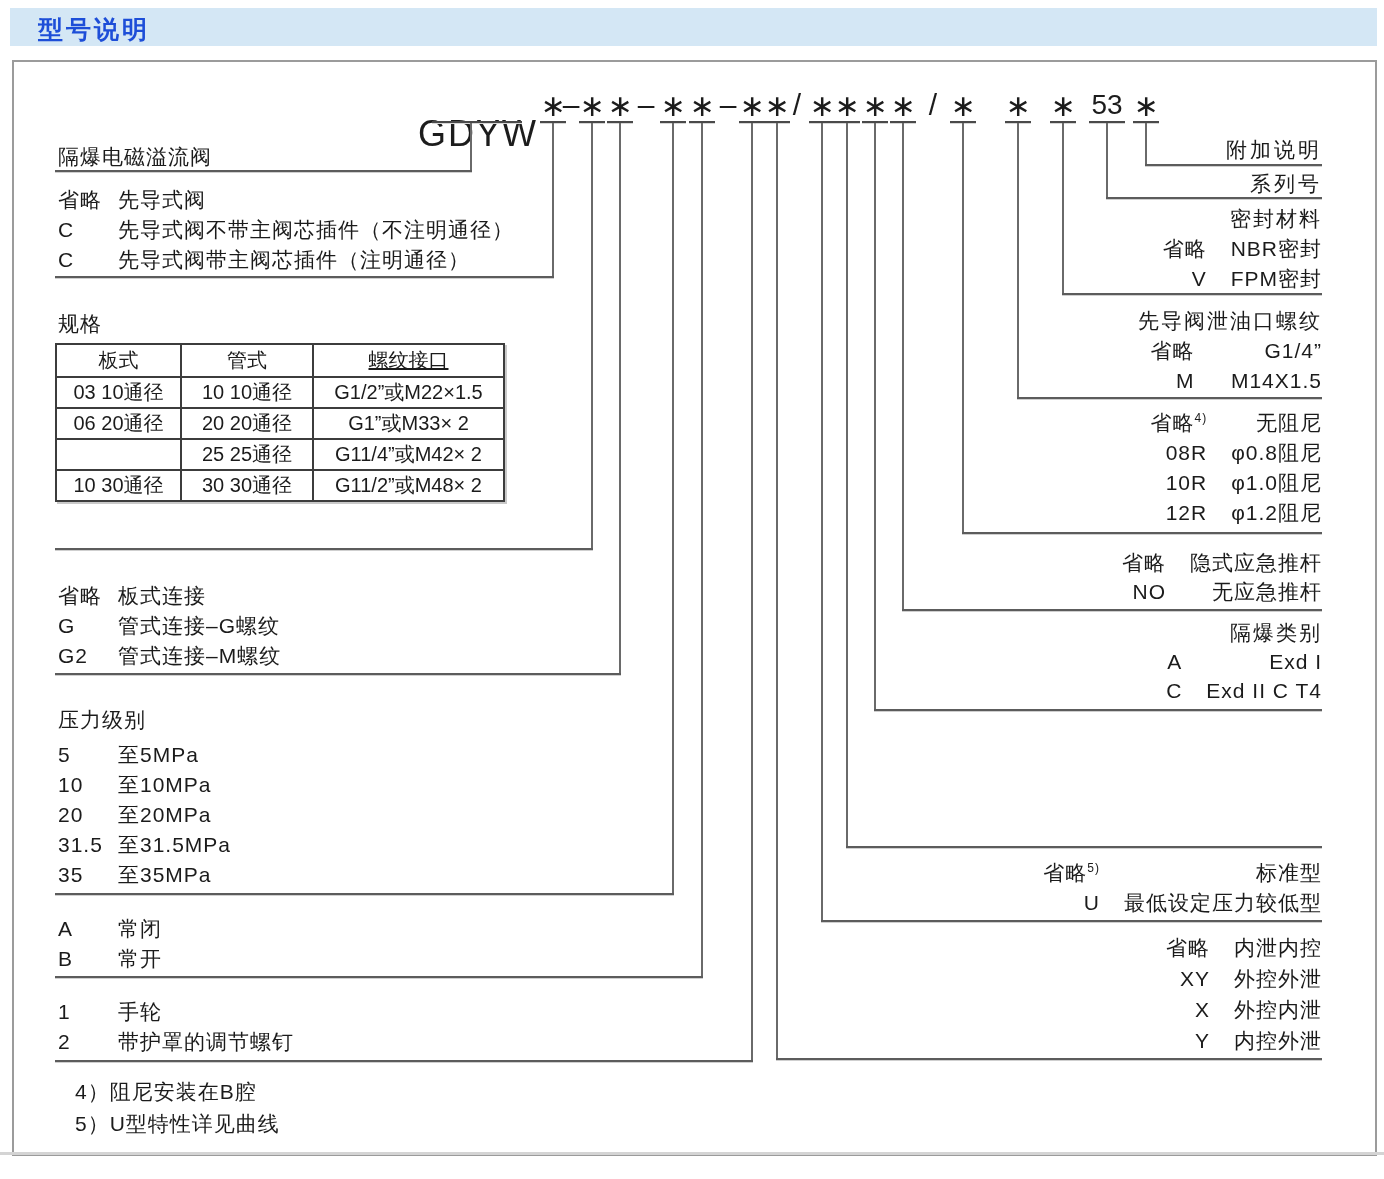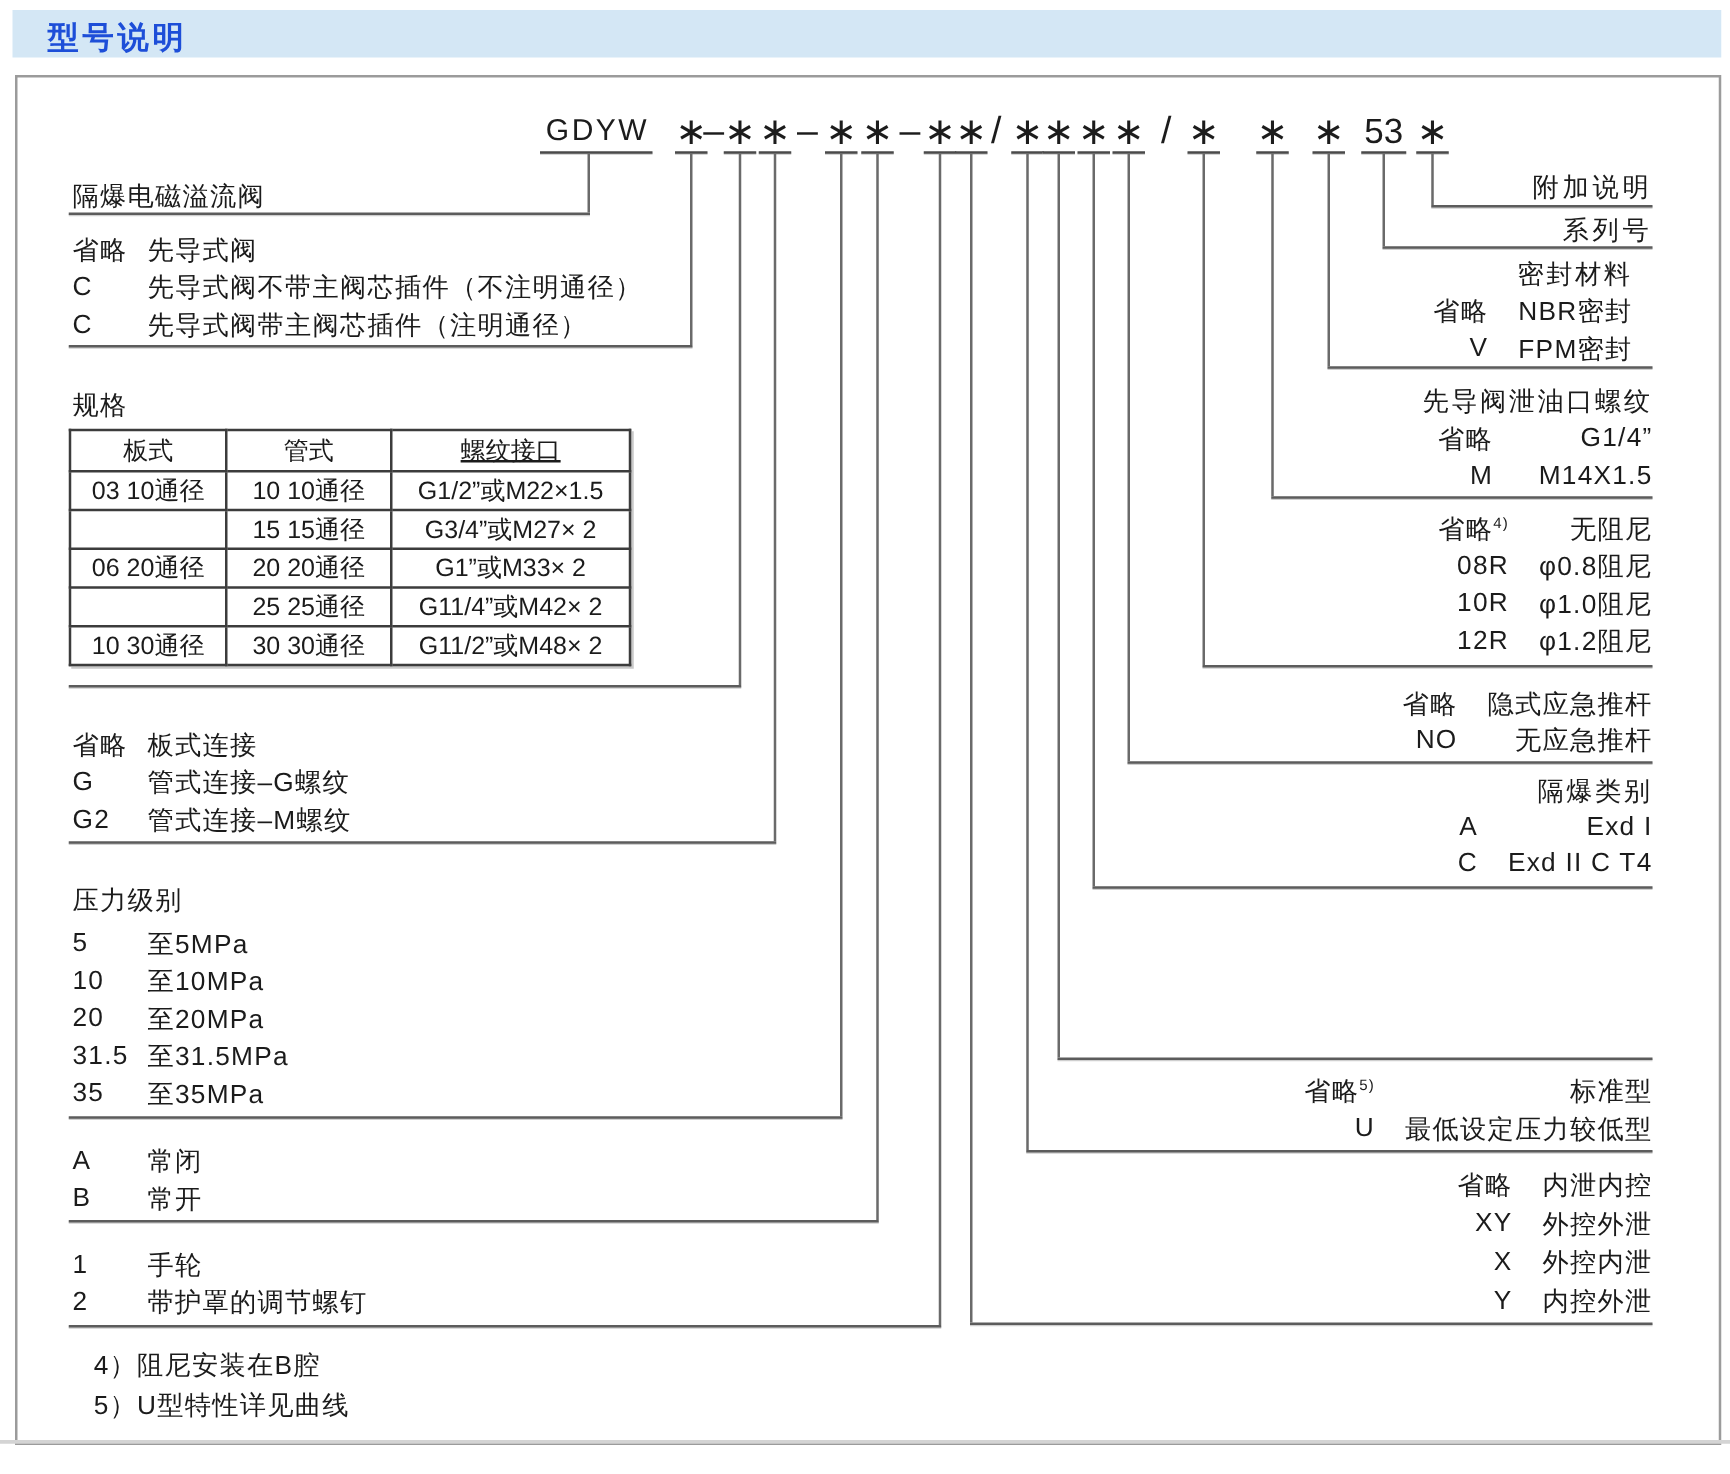--- a/index.html
+++ b/index.html
@@ -4,21 +4,21 @@
 <style>
   html,body{margin:0;padding:0;background:#ffffff;}
   .page{position:relative;width:1384px;height:1179px;background:#fff;overflow:hidden;
         font-family:"Liberation Sans","DejaVu Sans",sans-serif;color:#1b1b1b;}
   .titlebar{position:absolute;left:10px;top:8px;width:1367px;height:38px;background:#d4e7f5;}
   .titletext{position:absolute;left:28px;top:5px;font-size:25px;font-weight:bold;letter-spacing:3px;color:#1d4ed8;}
   .box{position:absolute;left:12px;top:60px;width:1361px;height:1092px;border:2px solid #9b9b9b;background:#fff;}
   .bottomline{position:absolute;left:0;top:1152px;width:1384px;height:3px;background:#d4d4d4;}
   .tok{position:absolute;top:88px;height:34px;display:flex;align-items:center;justify-content:center;
        transform:translateX(-50%);font-size:30px;color:#1c1c1c;white-space:nowrap;}
-  .tok.big{font-size:24px;letter-spacing:2px;}
+  .tok.big{font-size:36px;letter-spacing:2px;margin-top:29px;}
   .ul{position:absolute;top:121px;height:2px;background:#4a4a4a;box-shadow:0 1px 0 #d6d6d6;}
   .vl{position:absolute;width:2px;background:#6a6a6a;}
   .hl{position:absolute;height:2px;background:#5c5c5c;box-shadow:0 1px 0 #cfcfcf;}
   .lab{position:absolute;font-size:21px;letter-spacing:1px;white-space:nowrap;}
   .lgrid{position:absolute;display:grid;grid-template-columns:52px auto;column-gap:8px;align-items:center;
          font-size:21px;letter-spacing:1px;white-space:nowrap;}
   .rgrid{position:absolute;display:grid;grid-template-columns:auto auto;column-gap:24px;justify-items:end;
          align-items:center;font-size:21px;letter-spacing:1px;white-space:nowrap;text-align:right;}
   .rgrid .t{grid-column:1/3;letter-spacing:2px;}
   .row{display:contents;}
@@ -144,25 +144,20 @@
       <th class="c1">板式</th>
       <th class="c2">管式</th>
       <th class="c3">螺纹接口</th>
     </tr>
     <tr>
       <td>03 10通径</td>
       <td>10 10通径</td>
       <td>G1/2”或M22×1.5</td>
     </tr>
     <tr>
-      <td></td>
-      <td>15 15通径</td>
-      <td>G3/4”或M27× 2</td>
-    </tr>
-    <tr>
       <td>06 20通径</td>
       <td>20 20通径</td>
       <td>G1”或M33× 2</td>
     </tr>
     <tr>
       <td></td>
       <td>25 25通径</td>
       <td>G11/4”或M42× 2</td>
     </tr>
     <tr>
@@ -233,21 +228,21 @@
       <span>带护罩的调节螺钉</span>
     </div>
   </div>
 
   <div class="lab" style="left:75px;top:1078px">4）阻尼安装在B腔</div>
   <div class="lab" style="left:75px;top:1110px">5）U型特性详见曲线</div>
 
   <div class="lab" style="right:62px;top:136px;letter-spacing:3px">附加说明</div>
   <div class="lab" style="right:62px;top:170px;letter-spacing:3px">系列号</div>
 
-  <div class="rgrid" style="right:78px;top:204px;grid-auto-rows:30px">
+  <div class="rgrid" style="right:62px;top:204px;grid-auto-rows:30px">
     <span class="t">密封材料</span>
     <div class="row">
       <span>省略</span>
       <span>NBR密封</span>
     </div>
     <div class="row">
       <span>V</span>
       <span>FPM密封</span>
     </div>
   </div>

